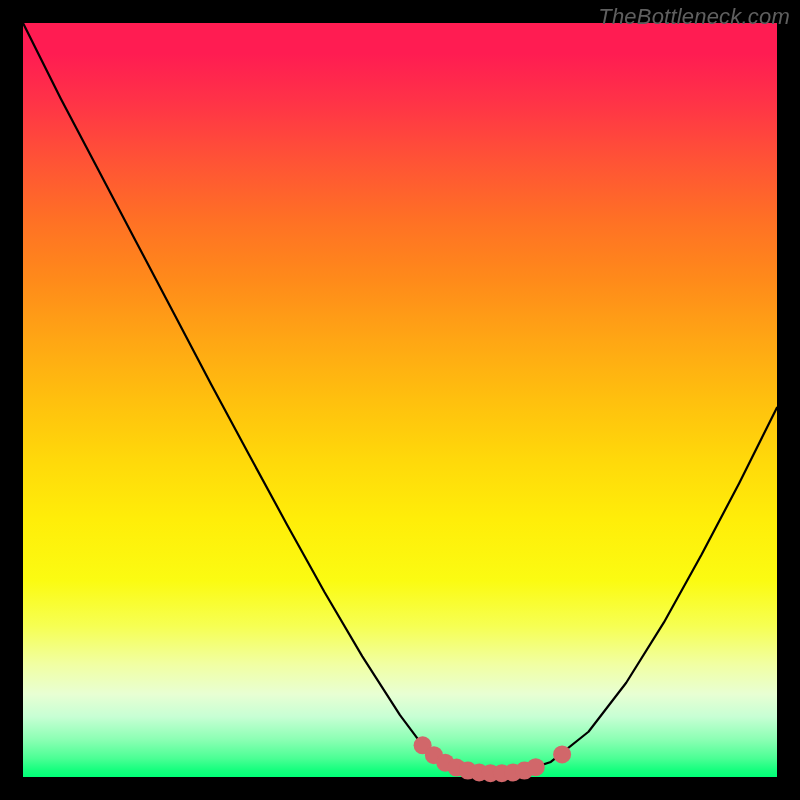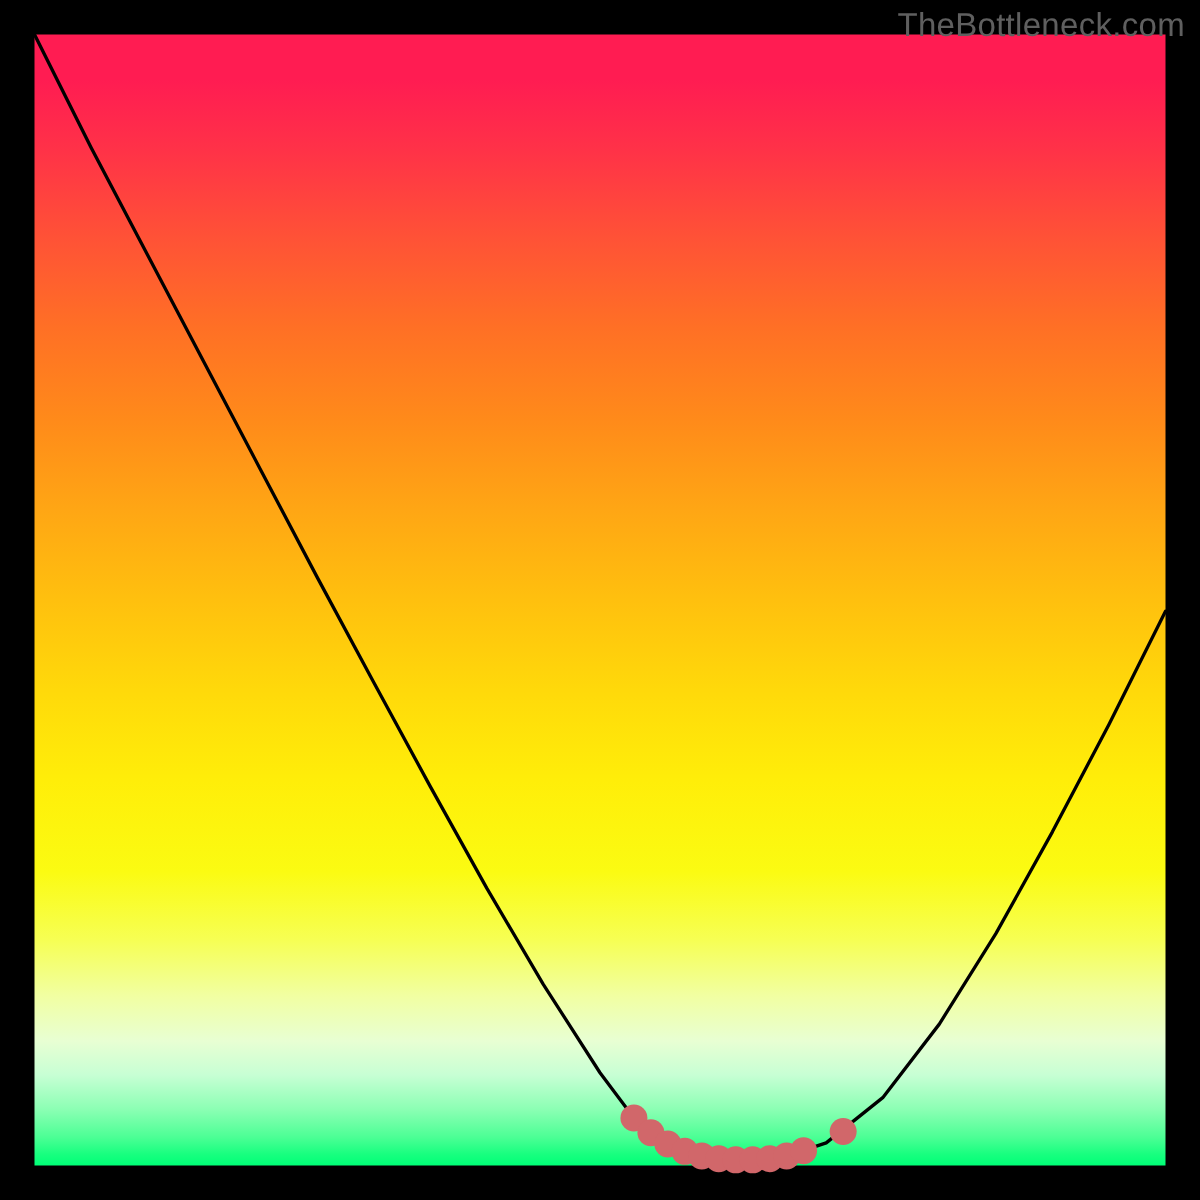--- a/index.html
+++ b/index.html
@@ -19,20 +19,21 @@
   }
   .watermark {
     position: absolute;
     top: 4px;
     right: 10px;
     color: #5f5f5f;
     font-size: 22px;
     font-weight: 500;
     letter-spacing: 0.2px;
     z-index: 10;
+    font-style: italic;
   }
   .plot-area {
     position: absolute;
     left: 23px;
     top: 23px;
     width: 754px;
     height: 754px;
   }
   .gradient-bg {
     position: absolute;

